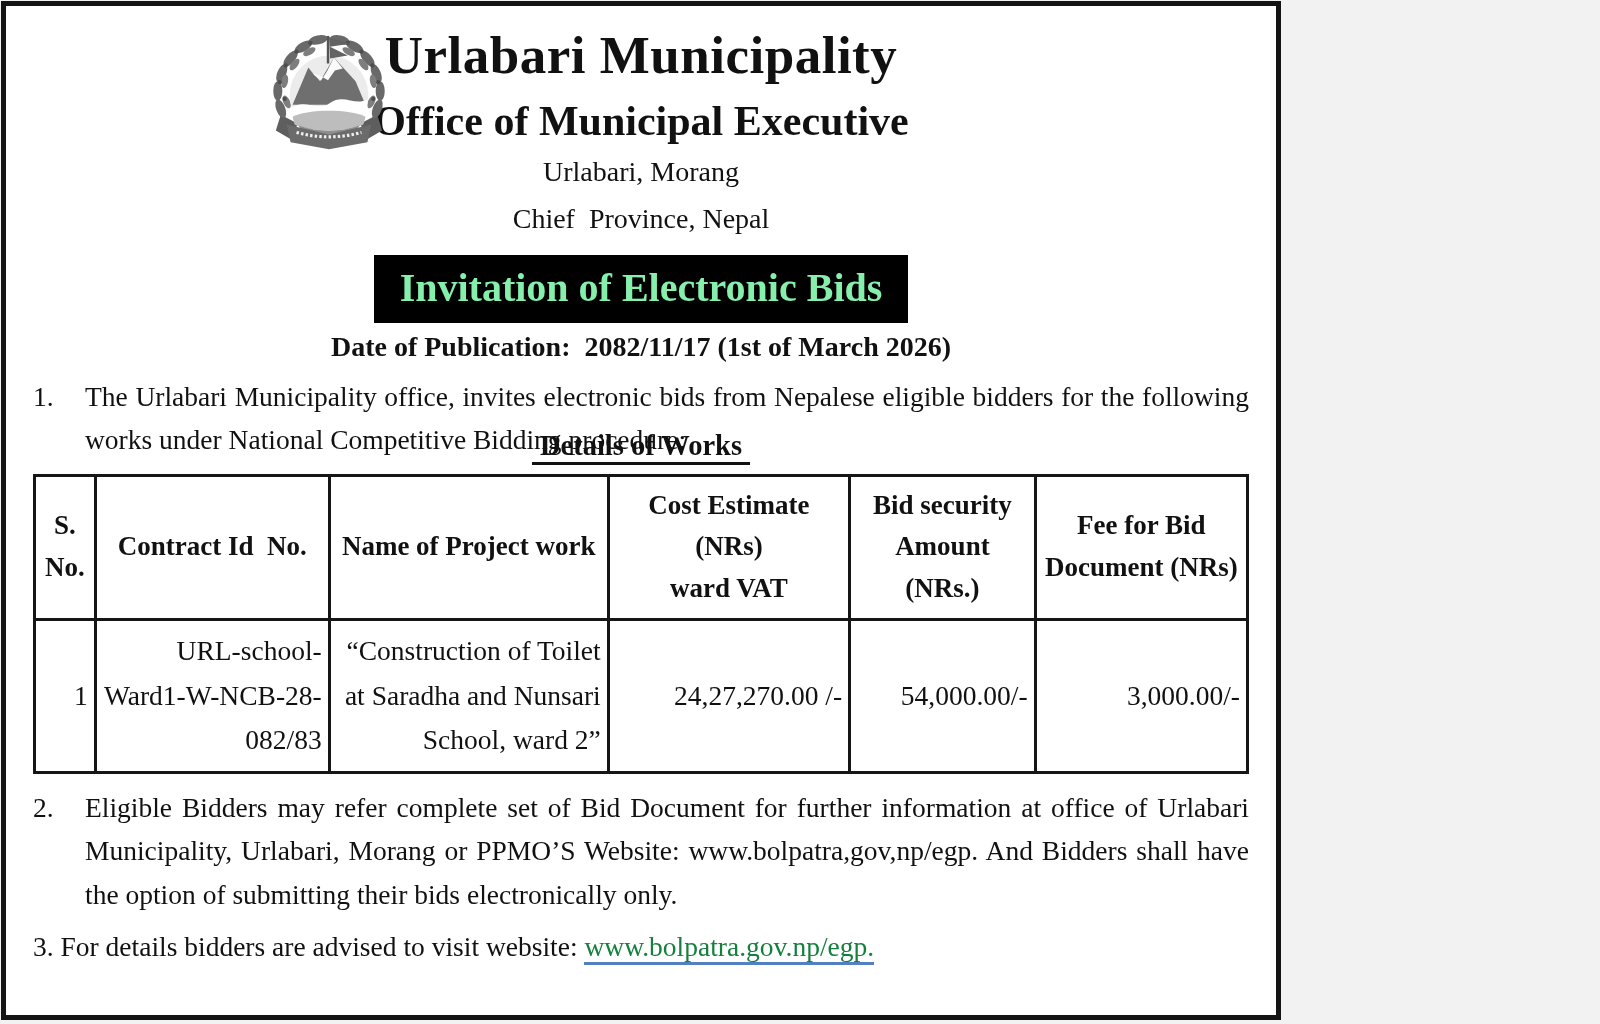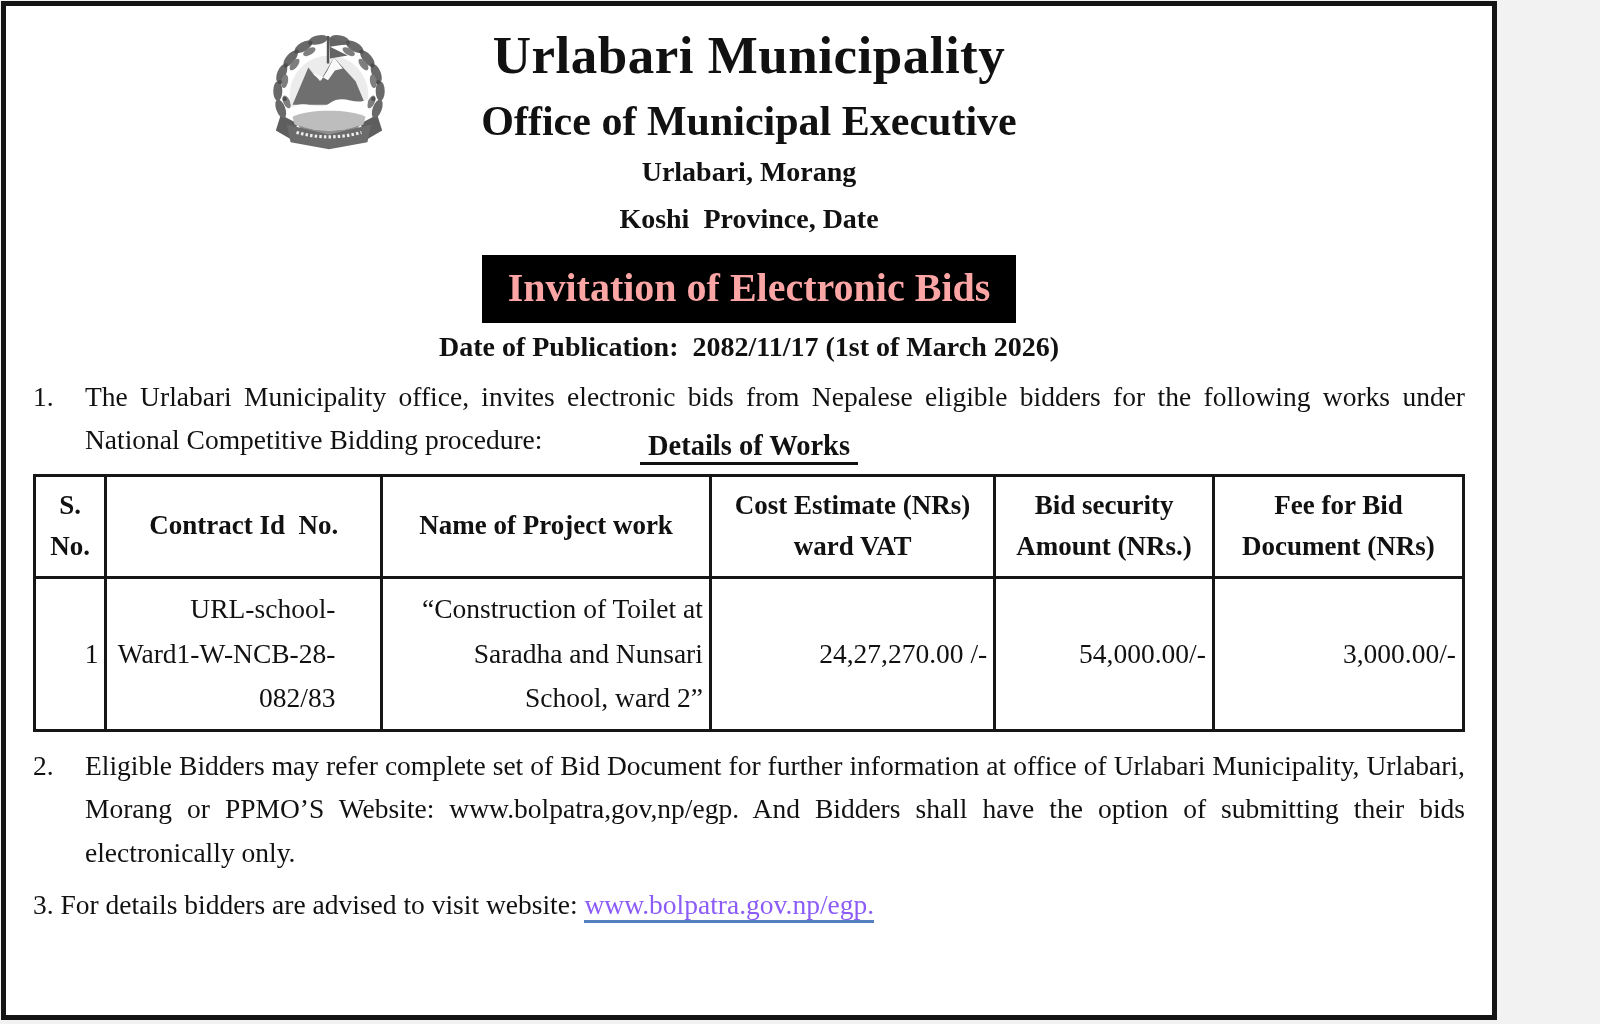--- a/index.html
+++ b/index.html
@@ -4,31 +4,31 @@
 <style>
   * { box-sizing: border-box; }
   html, body { margin: 0; padding: 0; }
   body {
     width: 1600px; height: 1024px;
     background: #f2f2f2;
     font-family: "Liberation Serif", "DejaVu Serif", serif;
     color: #111;
   }
   .page {
-    position: absolute; left: 1px; top: 1px; width: 1496px; height: 1019px;
+    position: absolute; left: 1px; top: 1px; width: 1280px; height: 1019px;
     background: #ffffff;
     border: 5px solid #141414;
     padding: 16px 27px 0 27px;
   }
   
   .header { position: relative; text-align: center; }
   .logo { position: absolute; left: 232px; top: 2px; width: 128px; height: 134px; }
   .title { font-size: 53px; font-weight: bold; margin: 4px 0 0 0; line-height: 1.12; letter-spacing: 0.5px; }
   .subtitle { font-size: 42px; font-weight: bold; margin: 12px 0 0 0; line-height: 1.15; }
-  .addr { font-size: 28px; font-weight: bold; line-height: 1.5; margin-top: 5px; }
+  .addr { font-size: 28px; font-weight: normal; line-height: 1.5; margin-top: 5px; }
   .prewrap { white-space: pre-wrap; }
   
   .banner-wrap { text-align: center; margin-top: 15px; }
   .banner {
     display: inline-block; font-weight: bold; font-size: 40px;
     padding: 10px 26px 12px 26px; line-height: 1.15;
   }
   .pubdate { text-align: center; font-weight: bold; font-size: 28px; margin-top: 8px; }
   
   .para { display: flex; font-size: 27.5px; line-height: 1.58; margin-top: 12px; }
@@ -43,21 +43,21 @@
   table.works th { font-size: 27px; font-weight: bold; padding: 8px 4px; vertical-align: middle; }
   .hl { line-height: 1.55; white-space: pre-wrap; }
   .hl:empty { display: none; }
   table.works td { font-size: 27.5px; text-align: right; vertical-align: middle; padding: 8px 6px; line-height: 1.62; height: 146px; }
   td.cell-contract { text-align: left; padding-left: 24px; }
   td.cell-contract .inner { max-width: 222px; }
   td.cell-sn { vertical-align: middle; padding-top: 40px; }
   
   .bottom-row { display: flex; justify-content: space-between; align-items: flex-start; margin-top: 8px; }
   .clause3 { font-size: 27.5px; line-height: 1.5; padding-top: 2px; }
-  .weblink { color: #8b5cf6; text-decoration: none; border-bottom: 3px solid #5580c0; cursor: pointer; }
+  .weblink { color: #15803d; text-decoration: none; border-bottom: 3px solid #5580c0; cursor: pointer; }
   .signatory { font-weight: bold; font-size: 29px; margin-top: 22px; white-space: nowrap; }
 </style>
 </head>
 <body>
 
 <div class="page">
 
   <header class="header">
     <div class="logo">
       <svg viewBox="0 0 130 132" width="128" height="134" aria-hidden="true">
@@ -112,25 +112,25 @@
         <path d="M64 6 L64 34" stroke="#555" stroke-width="2.5"></path>
         <path d="M65 7 L86 14 L66 17 L84 26 L66 29 Z" fill="#636363"></path>
 
         <path d="M22 96 L65 106 L108 96 L104 114 L65 121 L26 114 Z" fill="#6b6b6b"></path>
         <path d="M32 104 Q 65 113 98 104" stroke="#efefef" stroke-width="3.2" fill="none" stroke-dasharray="2.5 2.2"></path>
       </svg>
     </div>
     <h1 class="title">Urlabari Municipality</h1>
     <h2 class="subtitle">Office of Municipal Executive</h2>
     <div class="addr">Urlabari, Morang</div>
-    <div class="addr prewrap">Koshi  Province, Date</div>
+    <div class="addr prewrap">Chief  Province, Nepal</div>
   </header>
 
   <div class="banner-wrap">
-    <div class="banner" id="banner" style="background: rgb(0, 0, 0); color: #fca5a5;">Invitation of Electronic Bids</div>
+    <div class="banner" id="banner" style="background: rgb(0, 0, 0); color: #86efac;">Invitation of Electronic Bids</div>
   </div>
 
   <div class="pubdate prewrap">Date of Publication:  2082/11/17 (1st of March 2026)</div>
 
   <div class="para">
     <span class="num">1.</span>
     <div class="ptext">The Urlabari Municipality office, invites electronic bids from Nepalese eligible bidders for the following works under National Competitive Bidding procedure:</div>
   </div>
 
   <div class="works-title-wrap">

